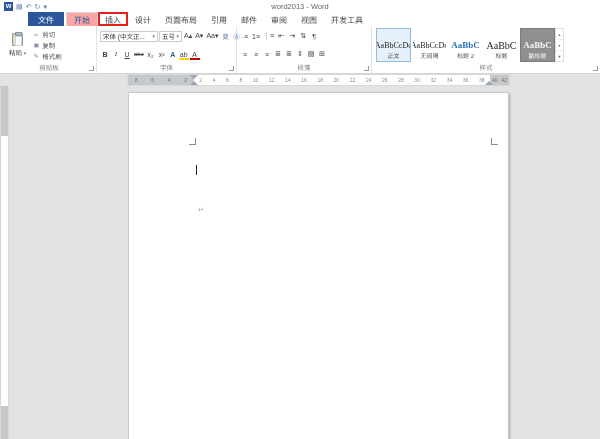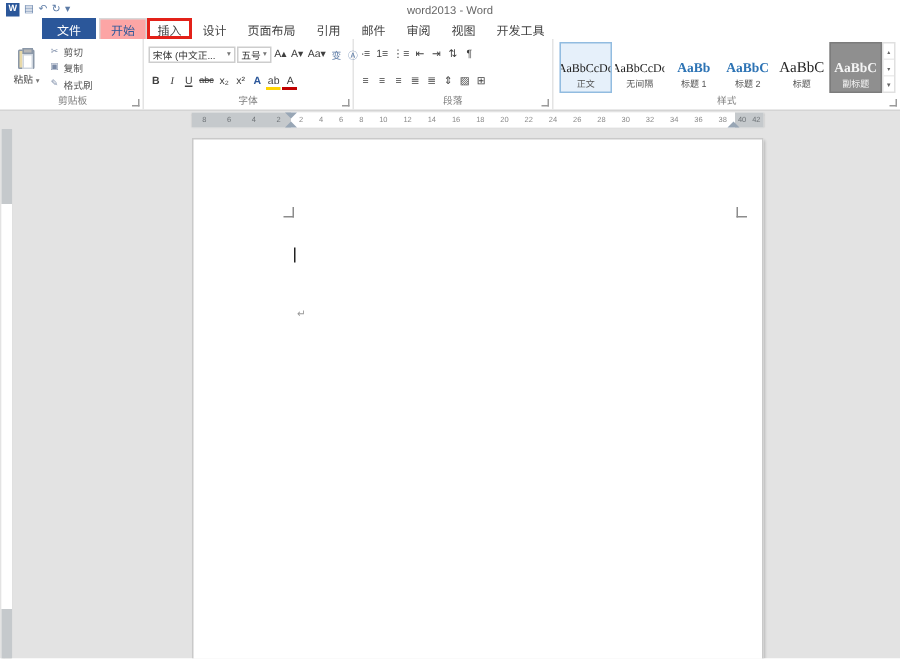--- a/index.html
+++ b/index.html
@@ -277,24 +277,20 @@
             <div class="style-item selected">
               <span class="prev">AaBbCcDd</span>
               <span class="sname">正文</span>
             </div>
 
             <div class="style-item">
               <span class="prev">AaBbCcDd</span>
               <span class="sname">无间隔</span>
             </div>
 
-            <div class="style-item h1">
-              <span class="prev">AaBb</span>
-              <span class="sname">标题 1</span>
-            </div>
 
             <div class="style-item h2">
               <span class="prev">AaBbC</span>
               <span class="sname">标题 2</span>
             </div>
 
             <div class="style-item big">
               <span class="prev">AaBbC</span>
               <span class="sname">标题</span>
             </div>

